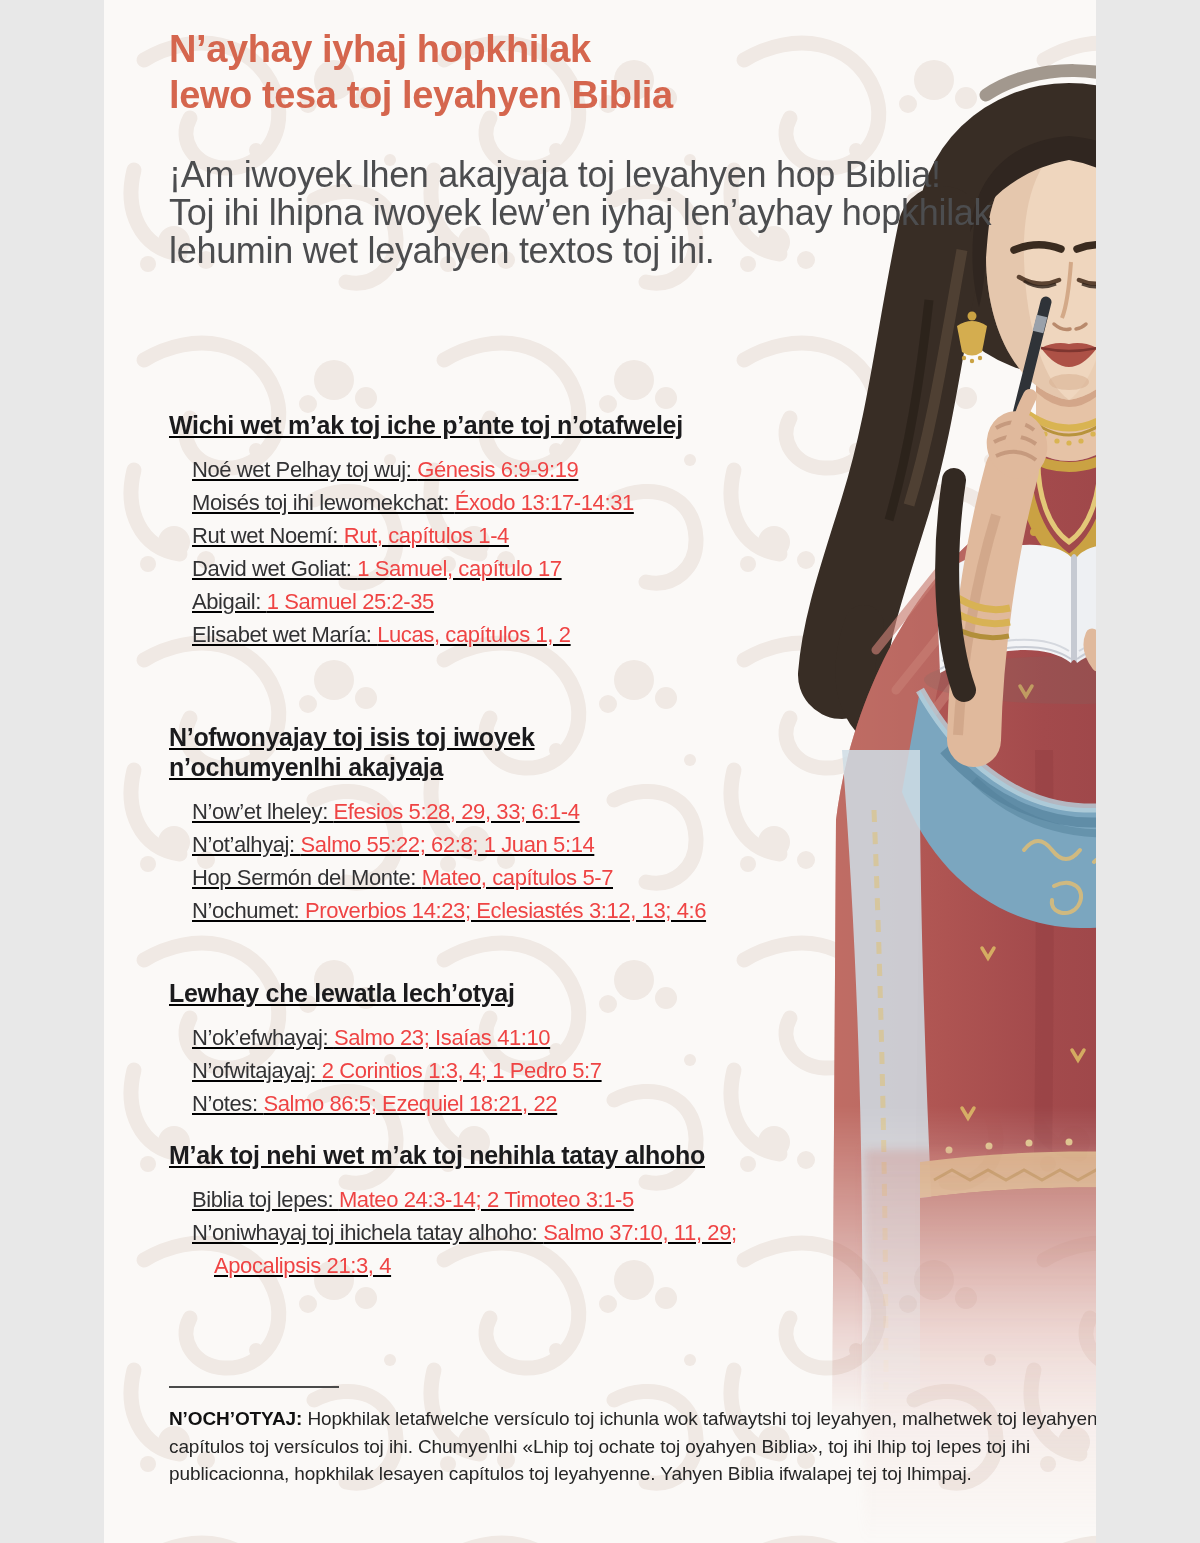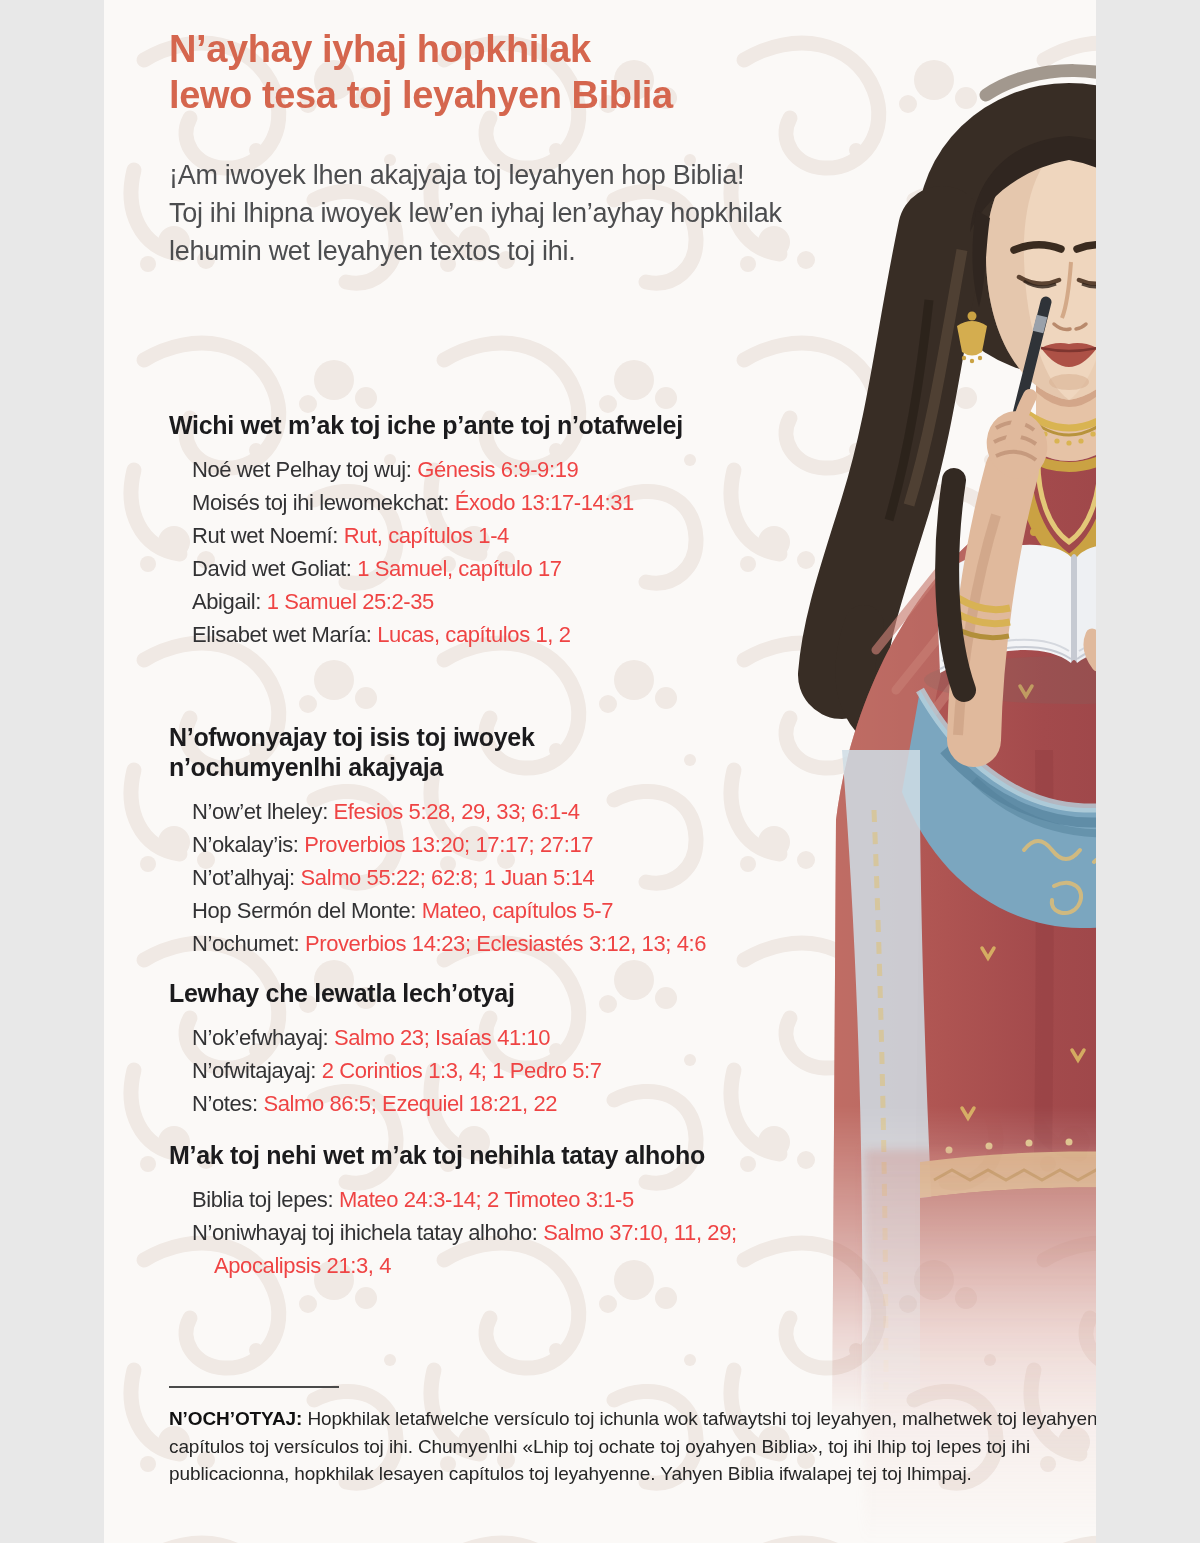--- a/index.html
+++ b/index.html
@@ -20,24 +20,24 @@
     background:linear-gradient(to bottom,rgba(205,133,124,0.34),rgba(224,175,168,0.20) 55%,rgba(238,220,216,0) 100%);
     filter:blur(5px);
   }
   .content{position:absolute;left:0;top:0;width:1200px;height:1543px;z-index:2;}
 
   .title{position:absolute;left:65px;top:26px;margin:0;color:#d5664e;
     font-size:38px;line-height:46px;font-weight:bold;letter-spacing:-0.4px;}
   .title .tline{display:block;white-space:nowrap;}
 
   .intro{position:absolute;left:65px;top:156px;color:#4c4d4f;
-    font-size:27px;line-height:38px;letter-spacing:-0.3px;}
+    font-size:36px;line-height:38px;letter-spacing:-0.3px;}
   .intro .iline{display:block;white-space:nowrap;}
 
-  .sec{position:absolute;left:65px;width:660px;}
+  .sec{position:absolute;left:65px;width:660px;text-decoration:underline;}
   .sec h2{margin:0 0 13px 0;color:#1b1b1d;font-size:25px;line-height:30px;
     font-weight:bold;letter-spacing:-0.3px;}
   .sec h2 .hline{display:block;white-space:nowrap;}
   .sec ul{list-style:none;margin:0;padding:0;color:#323234;
     font-size:22px;line-height:33px;letter-spacing:-0.4px;}
   .sec li{margin-left:23px;padding-left:22px;text-indent:-22px;}
   .ref{color:#ef4444;}
   .ref.wrap{display:block;text-indent:0;}
 
   .sec1{top:410px;} .sec2{top:722px;} .sec3{top:978px;} .sec4{top:1140px;}
@@ -312,21 +312,20 @@
       </ul>
     </section>
 
     <section class="sec sec2">
       <h2>
         <span class="hline">N’ofwonyajay toj isis toj iwoyek</span>
         <span class="hline">n’ochumyenlhi akajyaja</span>
       </h2>
       <ul>
         <li><span class="lbl">N’ow’et lheley: </span><span class="ref">Efesios 5:28, 29, 33; 6:1-4</span></li>
-        <li><span class="lbl">N’okalay’is: </span><span class="ref">Proverbios 13:20; 17:17; 27:17</span></li>
         <li><span class="lbl">N’ot’alhyaj: </span><span class="ref">Salmo 55:22; 62:8; 1 Juan 5:14</span></li>
         <li><span class="lbl">Hop Sermón del Monte: </span><span class="ref">Mateo, capítulos 5-7</span></li>
         <li><span class="lbl">N’ochumet: </span><span class="ref">Proverbios 14:23; Eclesiastés 3:12, 13; 4:6</span></li>
       </ul>
     </section>
 
     <section class="sec sec3">
       <h2>
         <span class="hline">Lewhay che lewatla lech’otyaj</span>
       </h2>

